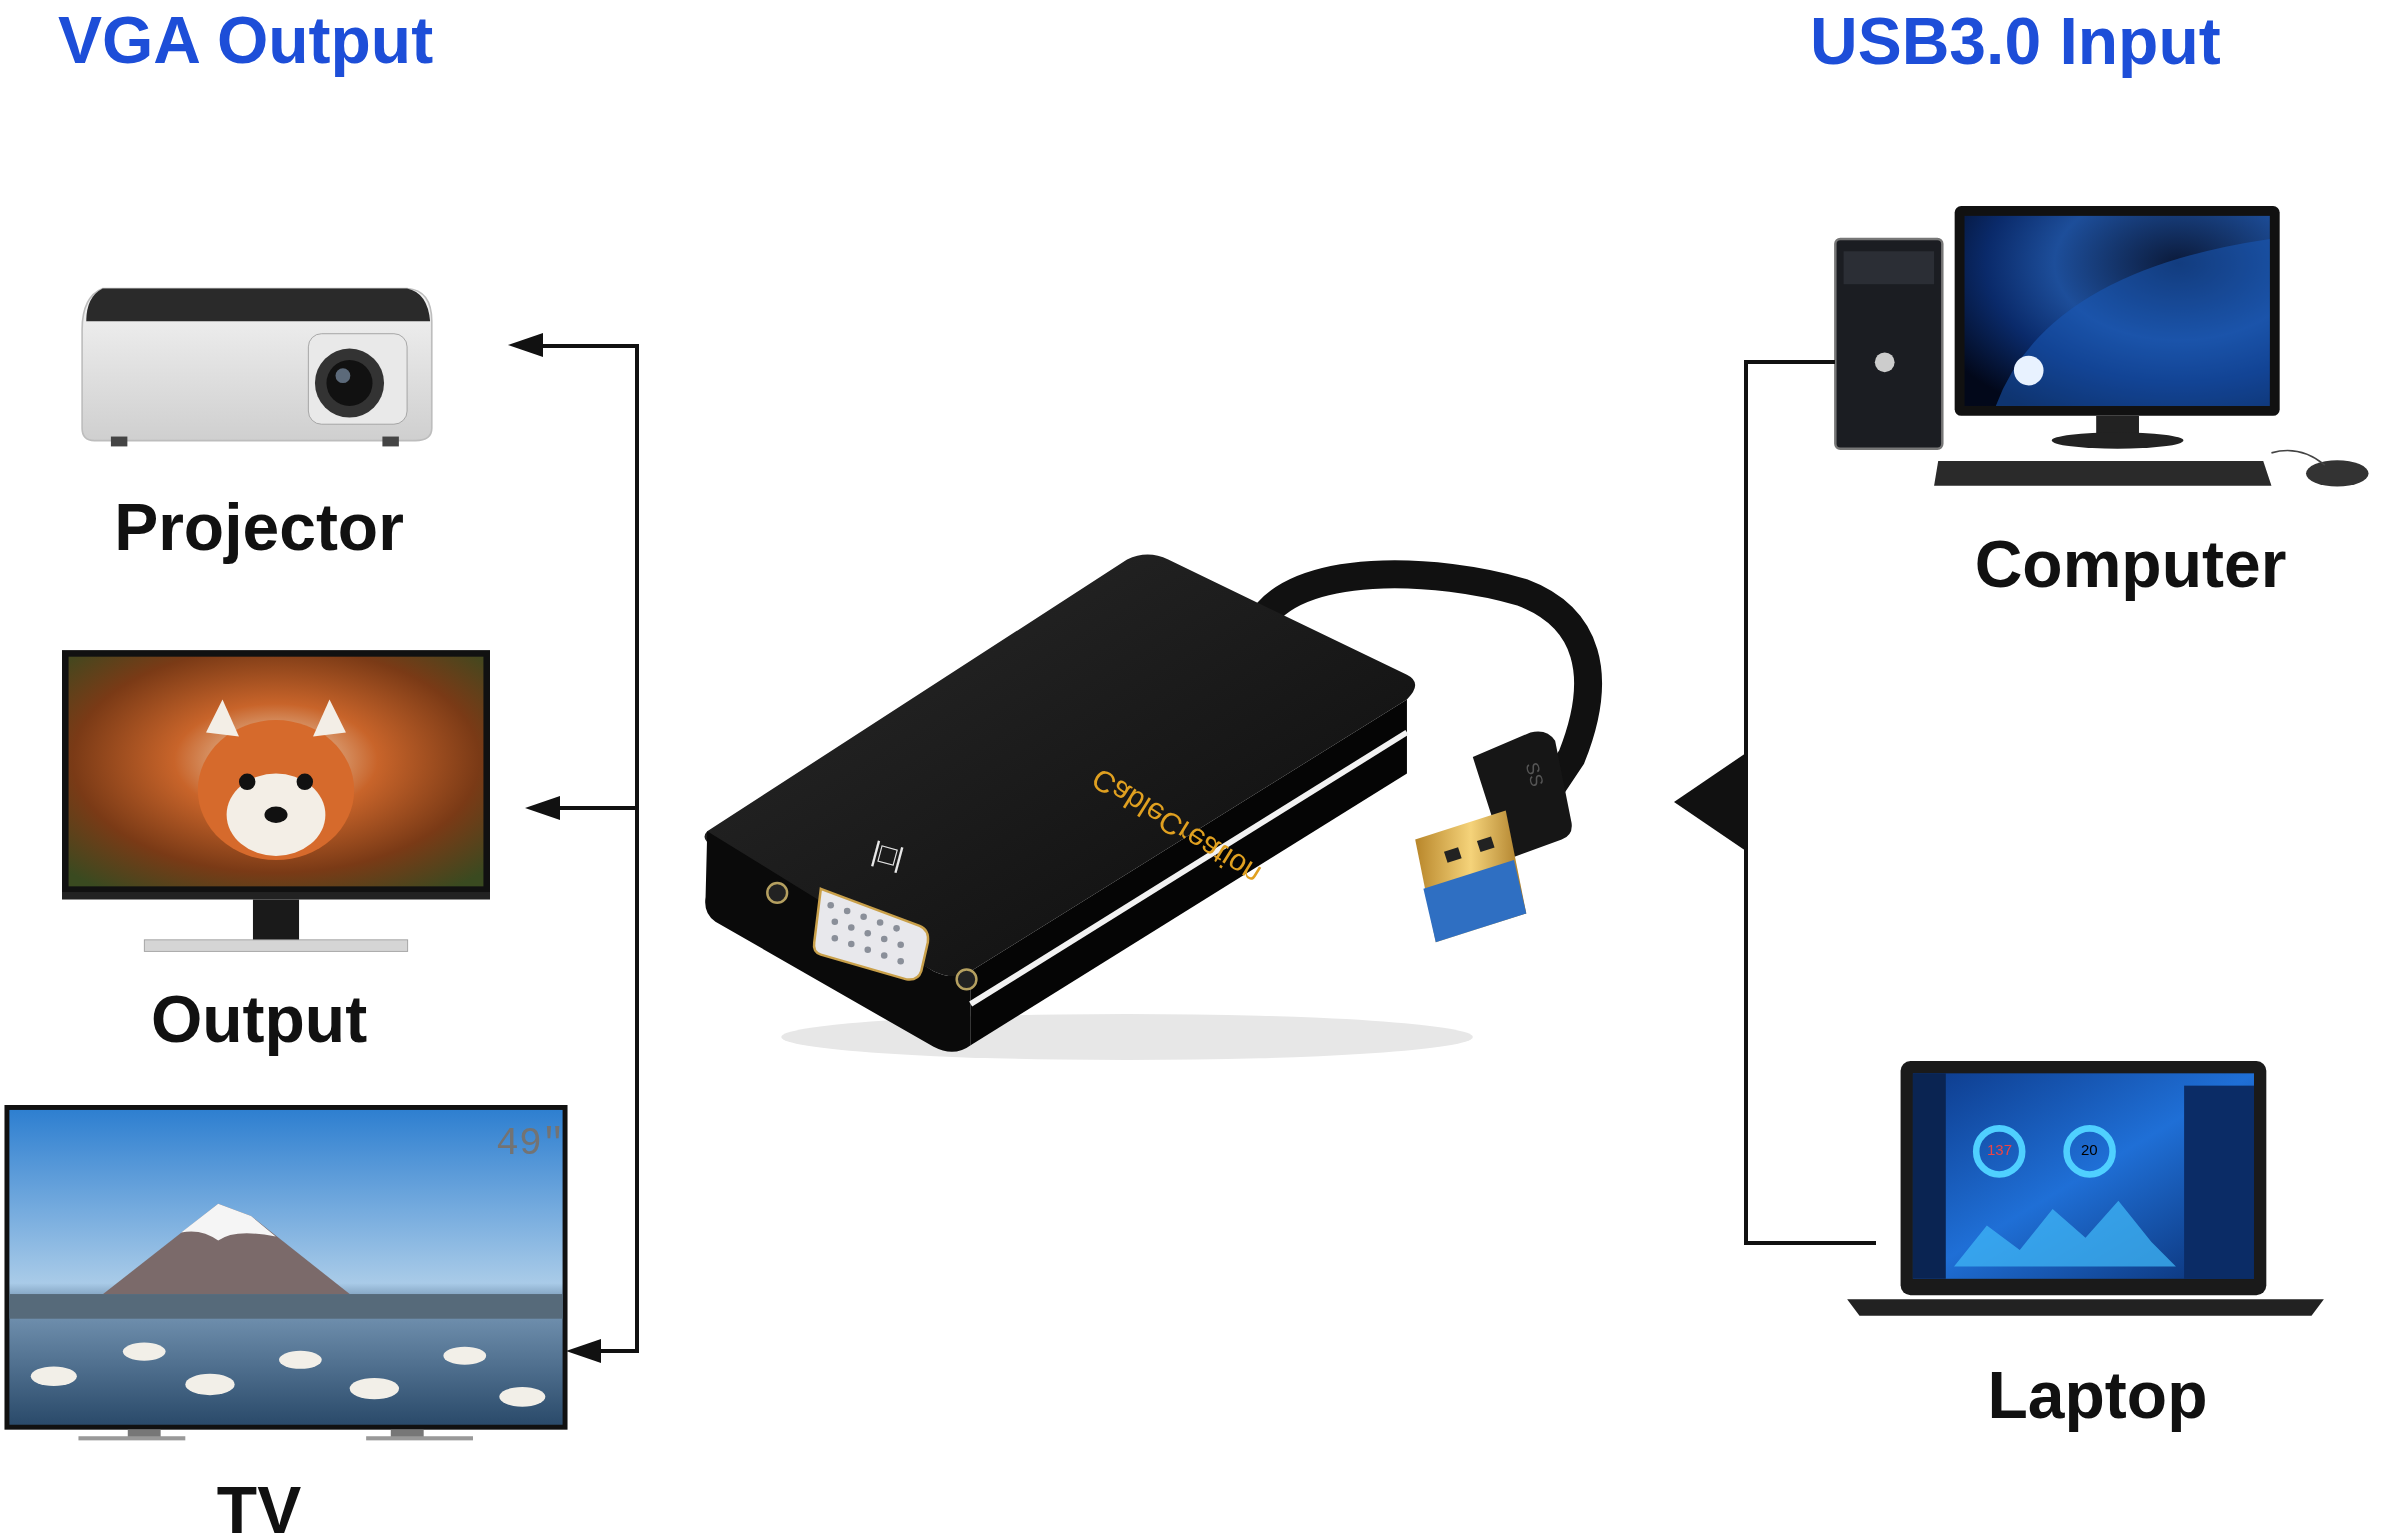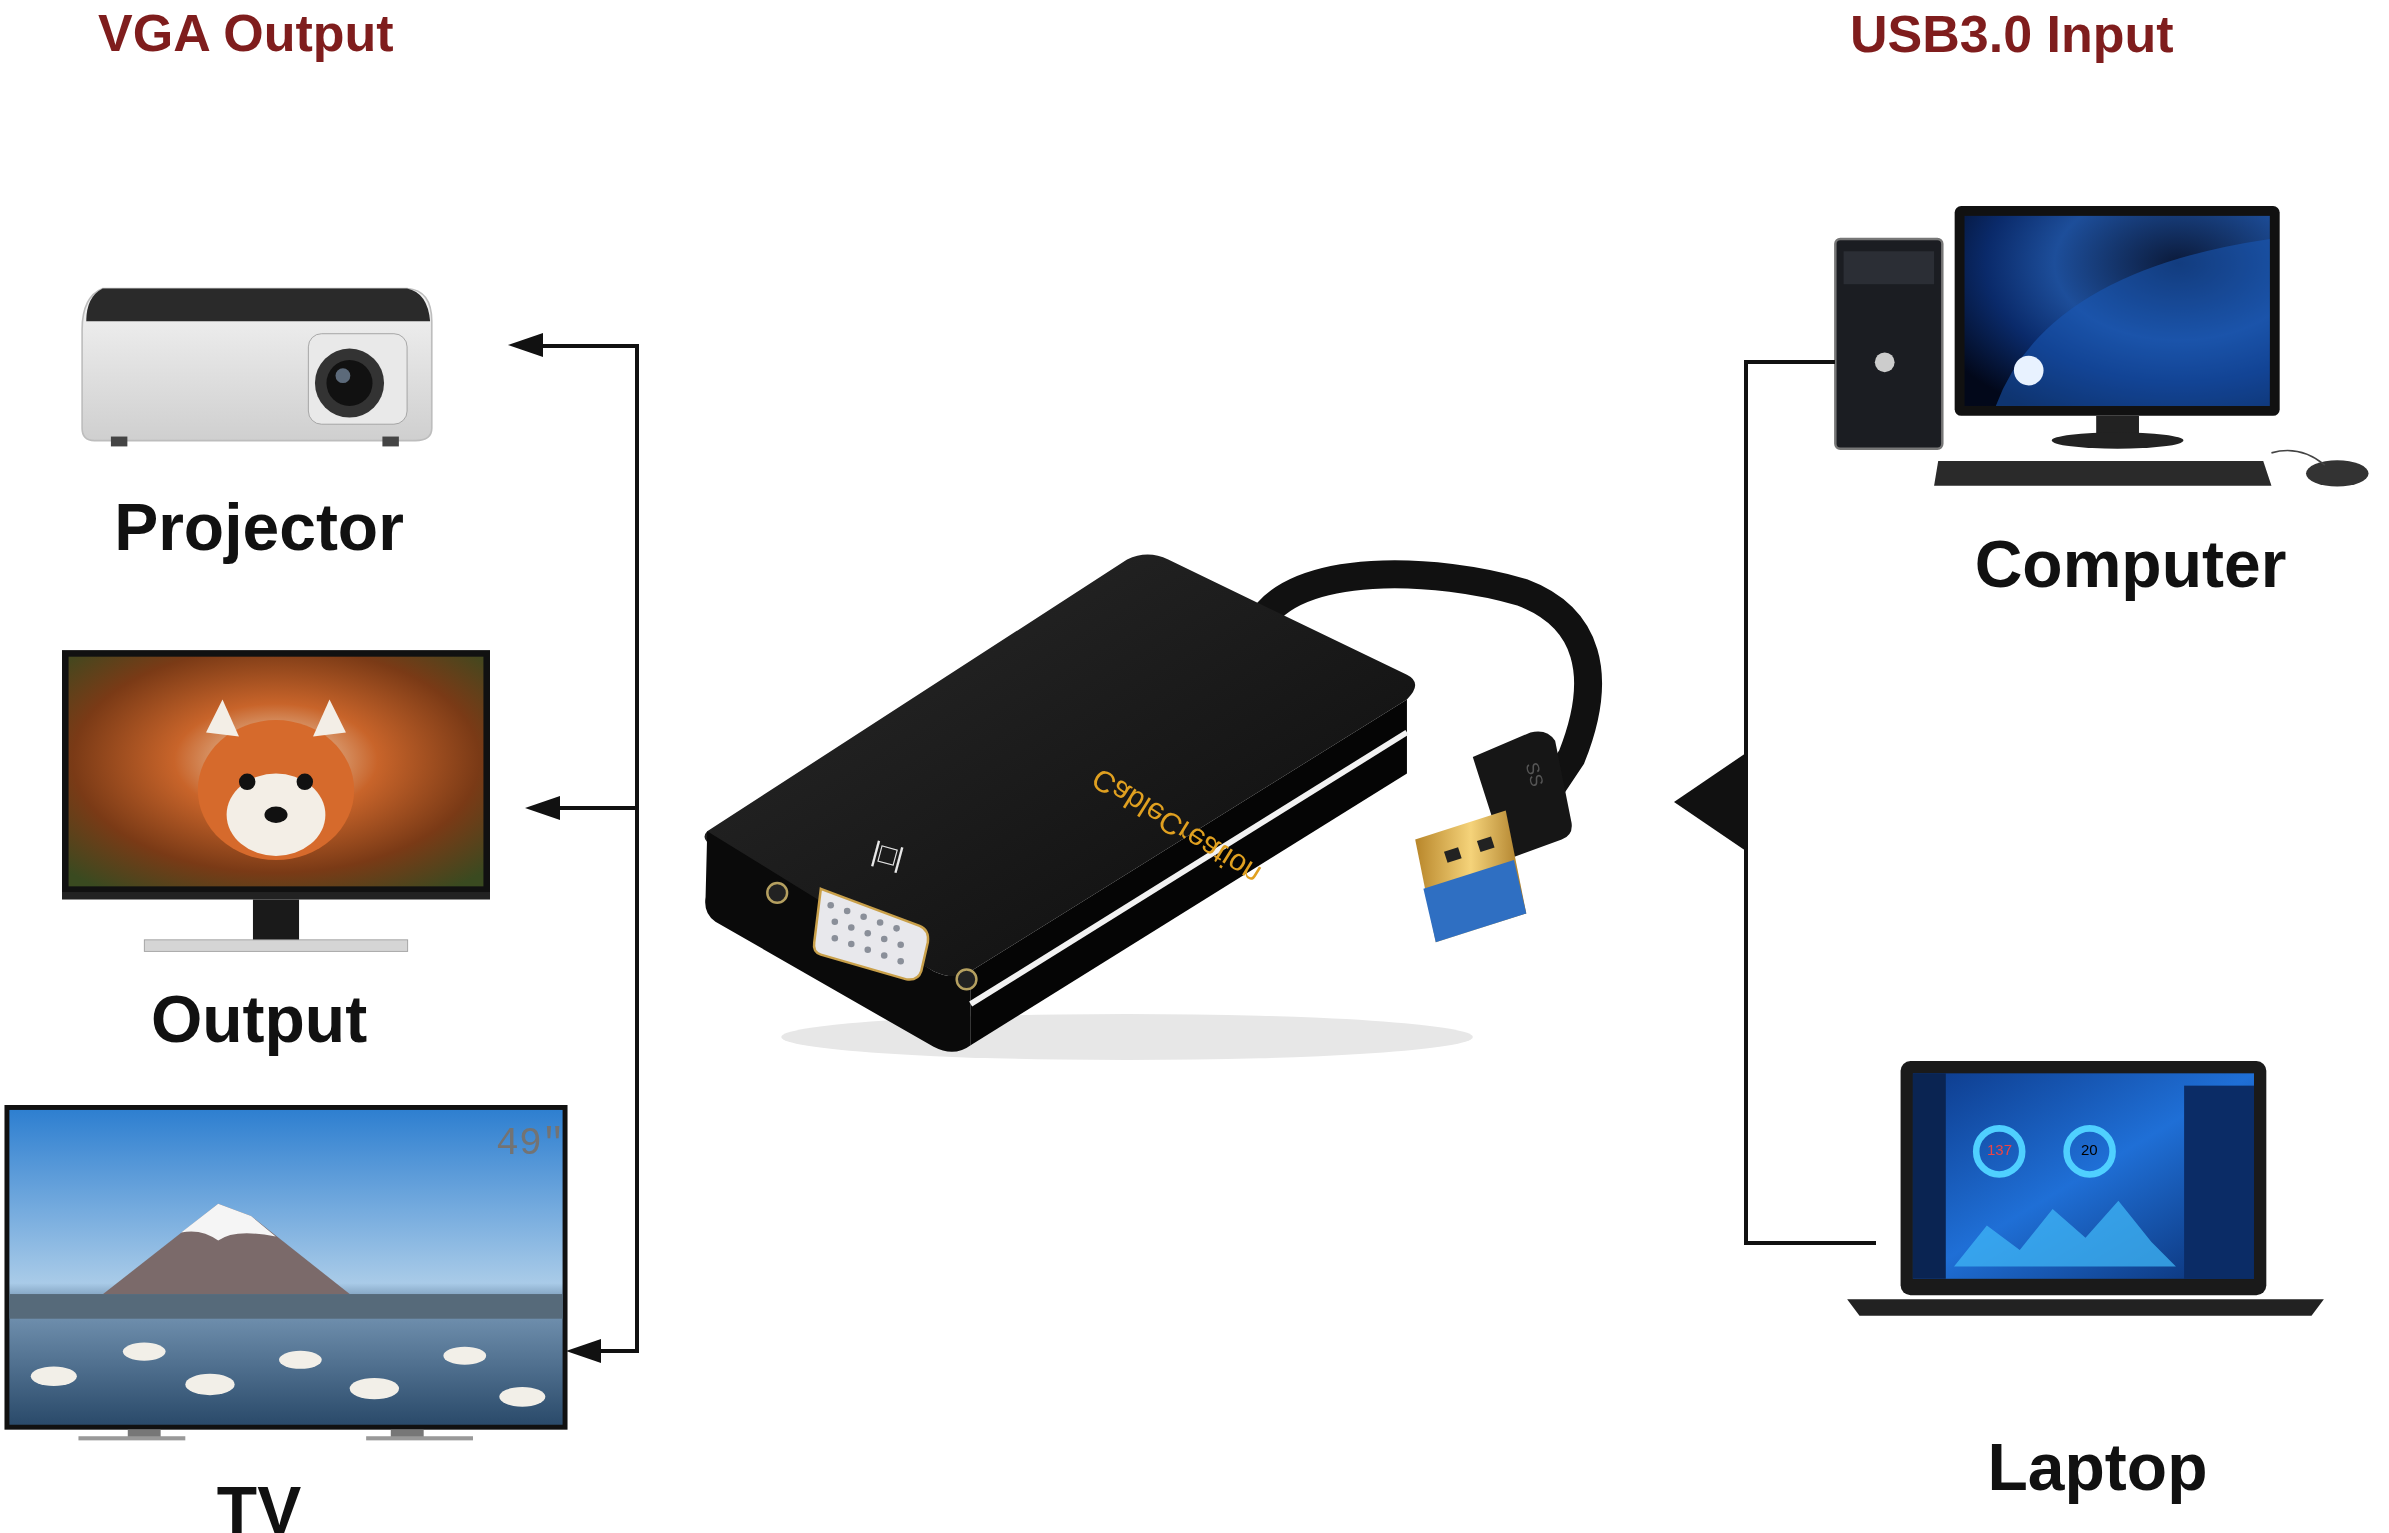--- a/index.html
+++ b/index.html
@@ -1,18 +1,18 @@
 <!DOCTYPE html>
 <html style="font-size:13px"><head>
 <meta charset="utf-8">
 <style>
   html,body{margin:0;padding:0;}
   body{width:2389px;height:1534px;position:relative;background:#ffffff;overflow:hidden;font-family:"Liberation Sans",sans-serif;}
   .abs{position:absolute;}
-  .heading{position:absolute;color:#7f1d1d;font-weight:bold;font-size:52px;line-height:1;margin-left:40px;}
+  .heading{position:absolute;color:#1d4ed8;font-weight:bold;font-size:66px;line-height:1;}
   .label{position:absolute;color:#111;font-weight:bold;font-size:66px;line-height:1;text-align:center;}
   .line{position:absolute;background:#111;}
   svg{display:block;}
 </style>
 </head>
 <body>
 
 <div class="heading" style="left:58px;top:6.6px;">VGA Output</div>
 <div class="heading" style="left:1810px;top:8px;">USB3.0 Input</div>
 
@@ -205,19 +205,19 @@
     <rect x="80" y="15" width="40" height="250" fill="#0a2452"></rect>
     <rect x="410" y="30" width="85" height="235" fill="#0b2c66"></rect>
     <circle cx="185" cy="110" r="28" fill="none" stroke="#4fd0ff" stroke-width="8"></circle>
     <circle cx="295" cy="110" r="28" fill="none" stroke="#4fd0ff" stroke-width="8"></circle>
     <path d="M130 250 L170 200 L210 230 L250 180 L290 215 L330 170 L370 220 L400 250Z" fill="#3fb5f5" opacity="0.75"></path>
     <path d="M0 290 L580 290 L565 310 L15 310Z" fill="#222"></path>
   </svg>
   <div style="position:absolute;left:140px;top:80px;color:#ef4444;font-size:15px;">137</div>
   <div style="position:absolute;left:234px;top:80px;color:#000000;font-size:15px;">20</div>
 </div>
-<div class="label" style="left:1892px;top:1434px;width:411px;">Laptop</div>
+<div class="label" style="left:1892px;top:1362px;width:411px;">Laptop</div>
 
 <div class="line" style="left:1744px;top:360px;width:4.1px;height:885px;"></div>
 <div class="line" style="left:1744px;top:360px;width:91px;height:4.1px;"></div>
 <div class="line" style="left:1744px;top:1241px;width:132px;height:4.1px;"></div>
 <div class="abs" style="left:1674px;top:753px;width:0;height:0;border-top:49px solid transparent;border-bottom:49px solid transparent;border-right:72px solid #111;"></div>
 
 
 </body></html>

